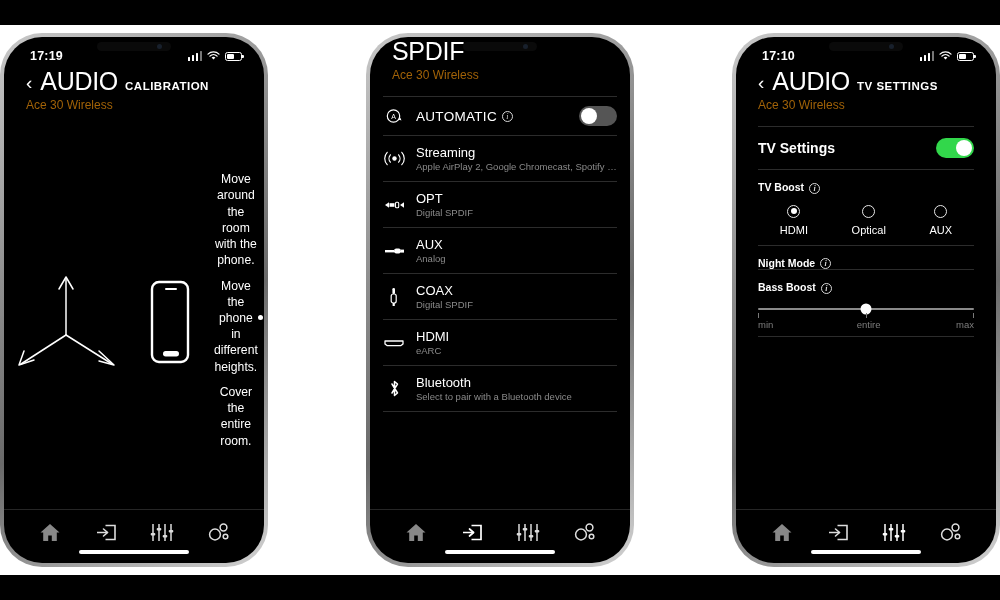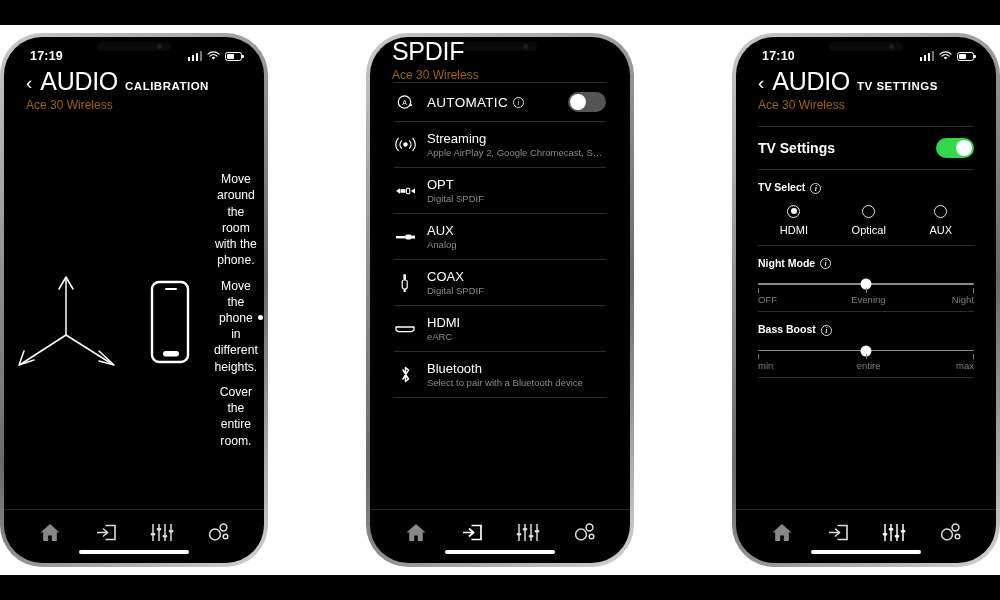--- a/index.html
+++ b/index.html
@@ -97,21 +97,21 @@
   .dot{ width:5px; height:5px; border-radius:50%; background:#4d4d4d; }
   .dot.on{ background:#fff; }
   .okbtn{
     margin-top:15px; width:55px; height:34px; border-radius:5px;
     background:#3c3c3c; color:#fff; font-size:16px; font-weight:bold;
     display:flex; align-items:center; justify-content:center;
     border:none; cursor:pointer; font-family:inherit;
   }
 
   
-  .body2{ flex:1; padding:0 24px; overflow:hidden; }
+  .body2{ flex:1; padding:0 13px; margin-top:14px; overflow:hidden; }
   .sep{ height:1px; background:#2c2c2c; }
   .row{ display:flex; align-items:center; padding:9px 0 9px 0; gap:11px; }
   .row .ic{ width:22px; flex:0 0 22px; display:flex; align-items:center; justify-content:center; }
   .row .txt{ flex:1; min-width:0; }
   .row .t1{ color:#fff; font-size:13px; }
   .row .t1.auto{ font-size:13.5px; letter-spacing:.3px; }
   .row .t2{ color:#8a8a8a; font-size:9.5px; margin-top:1px;
             white-space:nowrap; overflow:hidden; text-overflow:ellipsis; }
   .info{
     display:inline-block; width:11px; height:11px; border:1px solid #d8d8d8;
@@ -488,21 +488,21 @@
       <div class="tv-row">
         <span class="lbl">TV Settings</span>
         <span class="toggle on">
               <span class="knob"></span>
             </span>
       </div>
 
       <div class="sep"></div>
 
       <div class="sec-label">
-        <span>TV Select</span><span class="info">i</span>
+        <span>TV Boost</span><span class="info">i</span>
       </div>
 
       <div class="radios">
         <div class="radio sel">
           <span class="circ">
                 <span class="fill"></span>
               </span>
           <span class="rl">HDMI</span>
         </div>
         <div class="radio">
@@ -513,35 +513,20 @@
           <span class="circ"></span>
           <span class="rl">AUX</span>
         </div>
       </div>
 
       <div class="sep"></div>
 
       <div class="sec-label">
         <span>Night Mode</span><span class="info">i</span>
       </div>
-      <div class="slider-wrap">
-        <div class="track">
-          <span class="knob2" id="nm-knob" style="left: 50%;"></span>
-        </div>
-        <div class="ticks">
-          <i style="left:0"></i>
-              <i style="left:50%"></i>
-              <i style="right:0"></i>
-        </div>
-        <div class="slabels">
-          <span>OFF</span>
-          <span>Evening</span>
-          <span>Night</span>
-        </div>
-      </div>
 
       <div class="sep"></div>
 
       <div class="sec-label">
         <span>Bass Boost</span><span class="info">i</span>
       </div>
       <div class="slider-wrap">
         <div class="track">
           <span class="knob2" id="bb-knob" style="left: 50%;"></span>
         </div>

